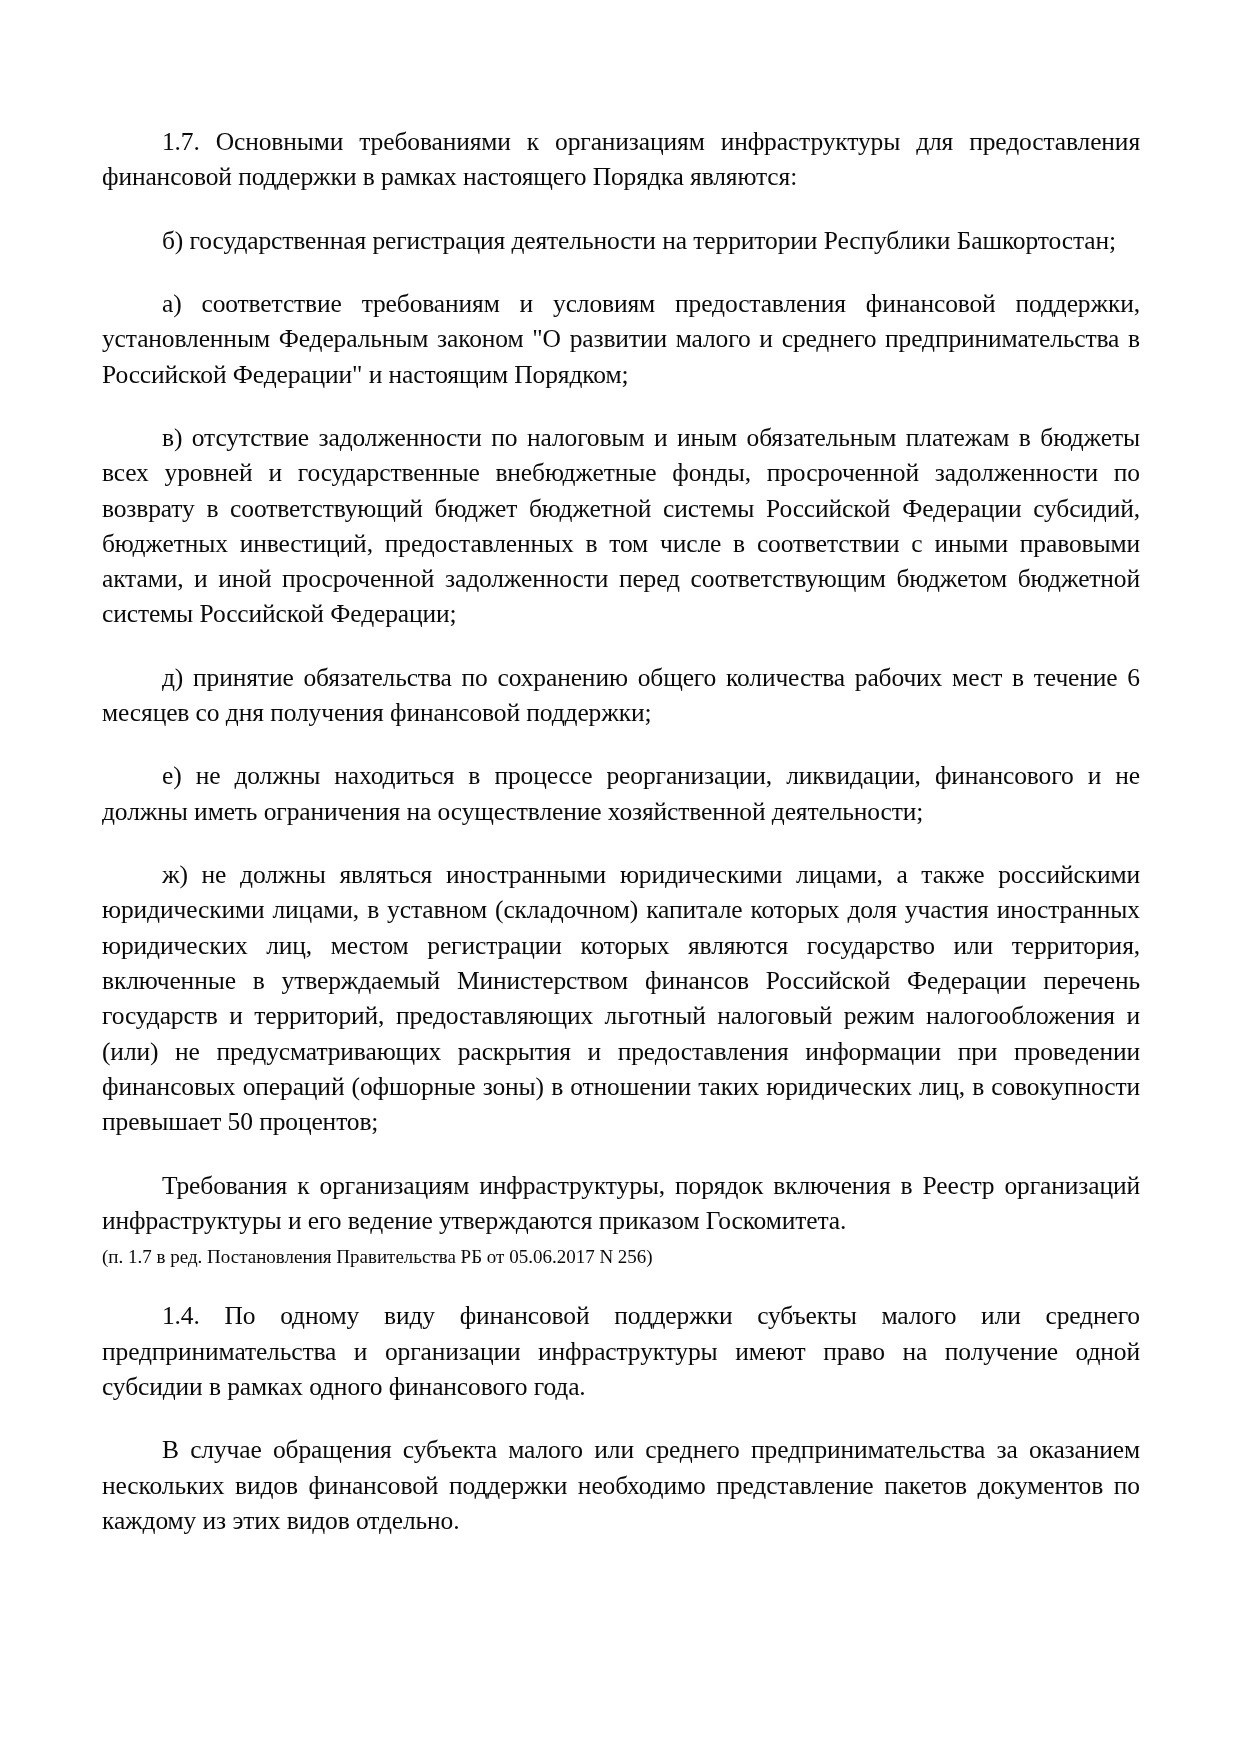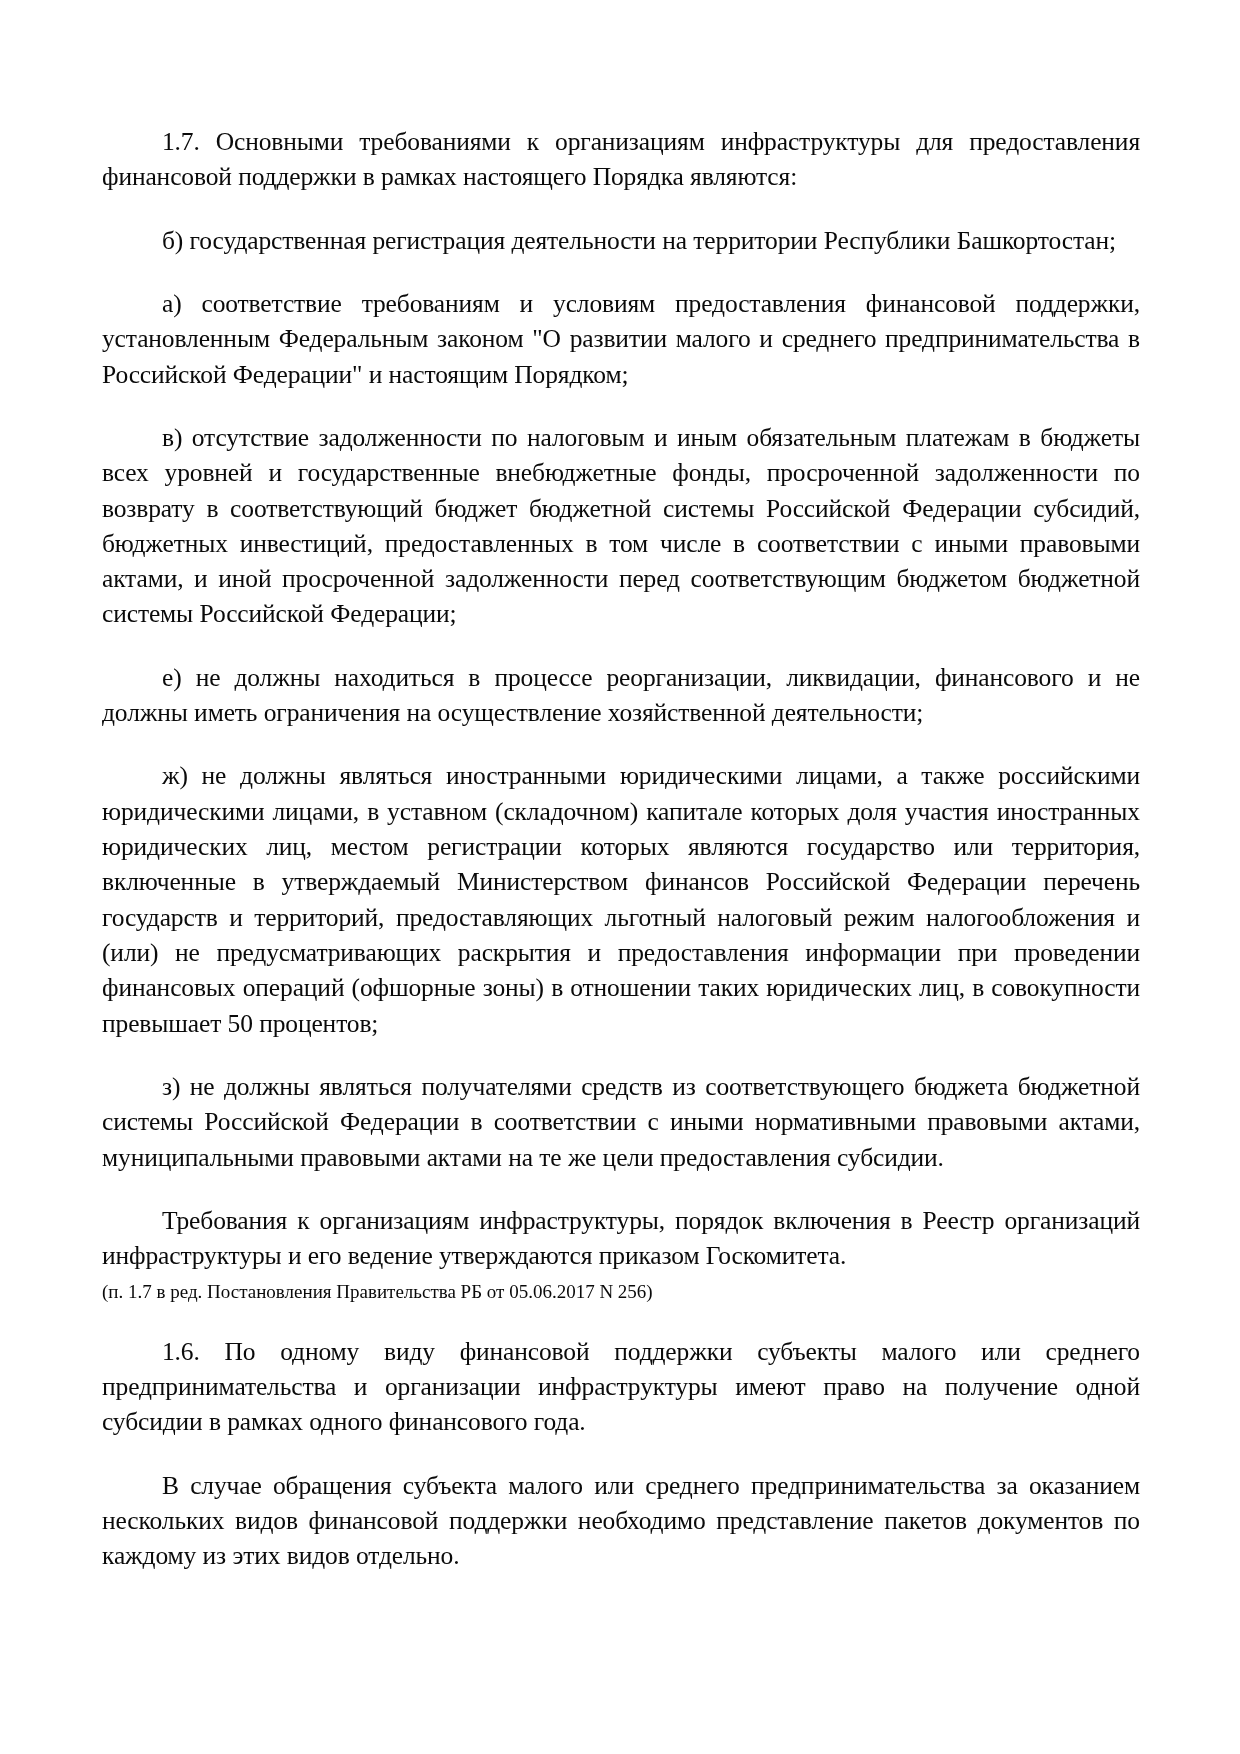--- a/index.html
+++ b/index.html
@@ -57,29 +57,29 @@
 
     <p class="para">1.7. Основными требованиями к организациям инфраструктуры для предоставления финансовой поддержки в рамках настоящего Порядка являются:</p>
 
     <p class="para item">б) государственная регистрация деятельности на территории Республики Башкортостан;</p>
 
     <p class="para item">а) соответствие требованиям и условиям предоставления финансовой поддержки, установленным Федеральным законом "О развитии малого и среднего предпринимательства в Российской Федерации" и настоящим Порядком;</p>
 
     <p class="para item">в) отсутствие задолженности по налоговым и иным обязательным платежам в бюджеты всех уровней и государственные внебюджетные фонды, просроченной задолженности по возврату в соответствующий бюджет бюджетной системы Российской Федерации субсидий, бюджетных инвестиций, предоставленных в том числе в соответствии с иными правовыми актами, и иной просроченной задолженности перед соответствующим бюджетом бюджетной системы Российской Федерации;</p>
 
 
+    <p class="para item">д) принятие обязательства по сохранению общего количества рабочих мест в течение 6 месяцев со дня получения финансовой поддержки;</p>
 
     <p class="para item">е) не должны находиться в процессе реорганизации, ликвидации, финансового и не должны иметь ограничения на осуществление хозяйственной деятельности;</p>
 
     <p class="para item">ж) не должны являться иностранными юридическими лицами, а также российскими юридическими лицами, в уставном (складочном) капитале которых доля участия иностранных юридических лиц, местом регистрации которых являются государство или территория, включенные в утверждаемый Министерством финансов Российской Федерации перечень государств и территорий, предоставляющих льготный налоговый режим налогообложения и (или) не предусматривающих раскрытия и предоставления информации при проведении финансовых операций (офшорные зоны) в отношении таких юридических лиц, в совокупности превышает 50 процентов;</p>
 
-    <p class="para item">з) не должны являться получателями средств из соответствующего бюджета бюджетной системы Российской Федерации в соответствии с иными нормативными правовыми актами, муниципальными правовыми актами на те же цели предоставления субсидии.</p>
 
     <p class="para tight">Требования к организациям инфраструктуры, порядок включения в Реестр организаций инфраструктуры и его ведение утверждаются приказом Госкомитета.</p>
 
     <p class="ref">(п. 1.7 в ред. Постановления Правительства РБ от 05.06.2017 N 256)</p>
 
-    <p class="para">1.6. По одному виду финансовой поддержки субъекты малого или среднего предпринимательства и организации инфраструктуры имеют право на получение одной субсидии в рамках одного финансового года.</p>
+    <p class="para">1.4. По одному виду финансовой поддержки субъекты малого или среднего предпринимательства и организации инфраструктуры имеют право на получение одной субсидии в рамках одного финансового года.</p>
 
     <p class="para">В случае обращения субъекта малого или среднего предпринимательства за оказанием нескольких видов финансовой поддержки необходимо представление пакетов документов по каждому из этих видов отдельно.</p>
 
   </div>
 </div>
 
 </body></html>

